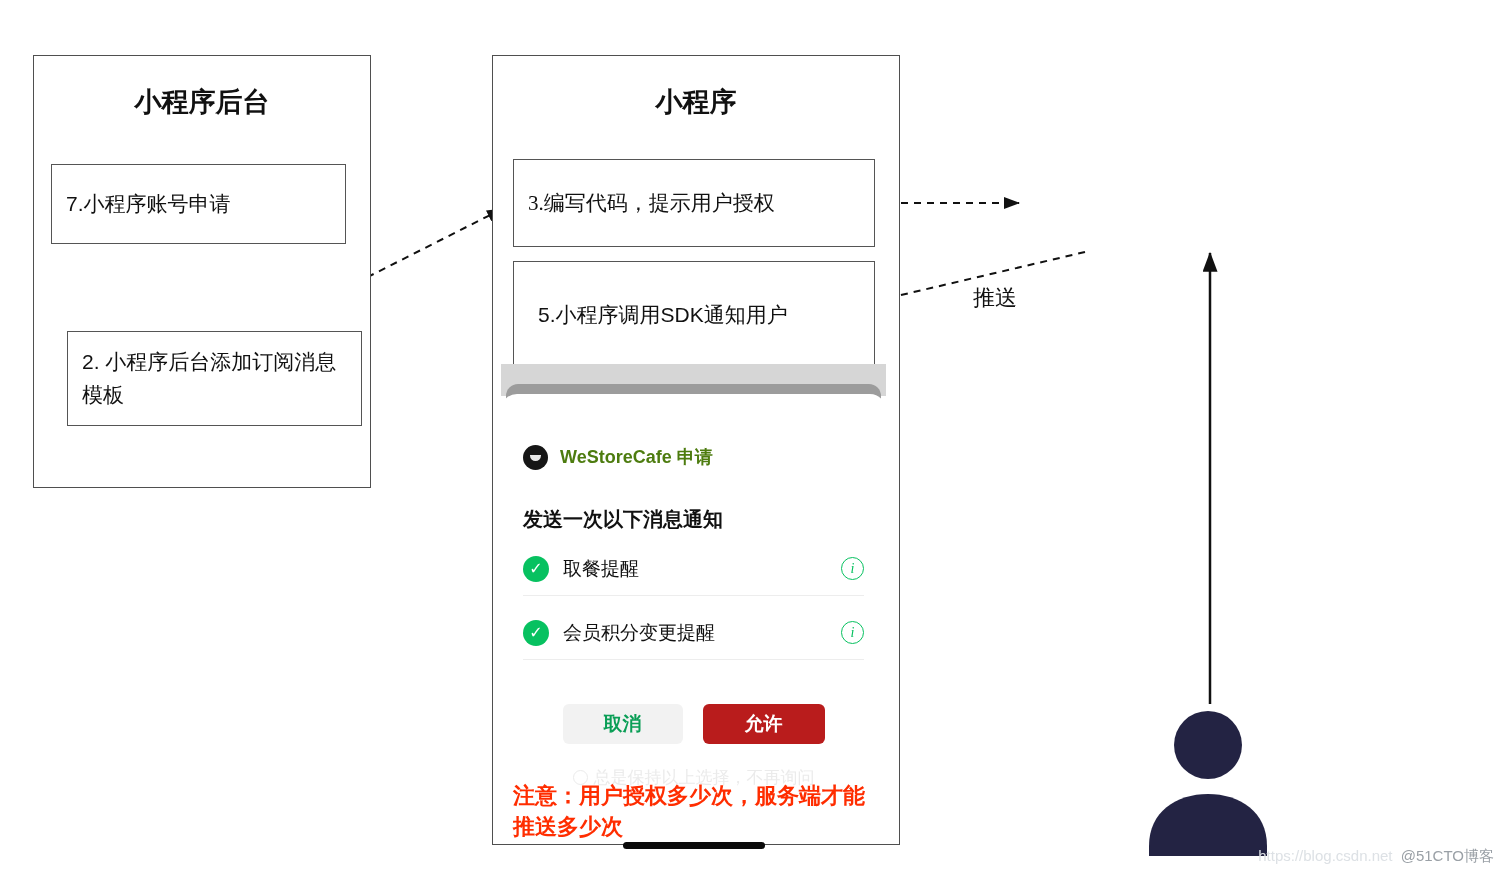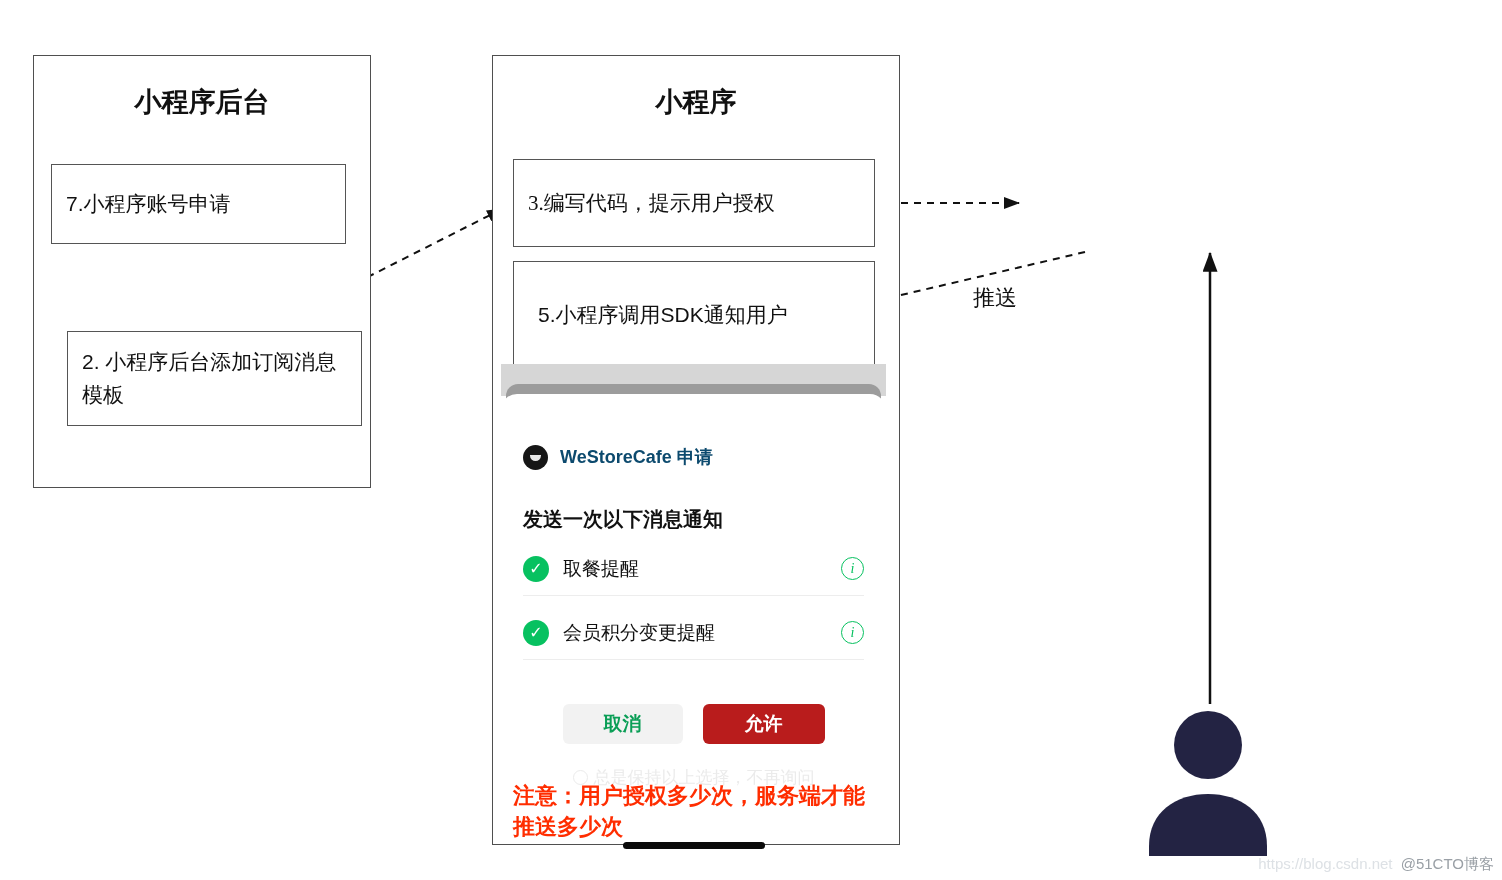--- a/index.html
+++ b/index.html
@@ -40,21 +40,21 @@
   }
 
   
   .phone { position:absolute; left:8px; top:308px; width:385px; height:462px; }
   .phone-grayband { position:absolute; left:0; top:0; width:100%; height:32px; background:#d6d6d6; }
   .phone-dimbar { position:absolute; left:5px; top:20px; width:375px; height:26px; background:#9c9c9c; border-radius:12px 12px 0 0; }
   .phone-sheet { position:absolute; left:0; top:30px; width:385px; height:432px; background:#fff; border-radius:16px 16px 0 0; }
   .app-header { position:absolute; left:22px; top:50px; height:26px; display:flex; align-items:center; gap:12px; }
   .app-logo { width:25px; height:25px; border-radius:50%; background:#161616; position:relative; flex:0 0 auto; }
   .app-logo:after { content:""; position:absolute; left:7px; top:10px; width:11px; height:6px; border-radius:0 0 8px 8px; background:#e8e8e8; }
-  .app-title { font-size:18px; font-weight:600; color:#0c4a6e; white-space:nowrap; }
+  .app-title { font-size:18px; font-weight:600; color:#4d7c0f; white-space:nowrap; }
   .sheet-subtitle { position:absolute; left:22px; top:112px; font-size:20px; font-weight:700; color:#111; }
   .perm-row {
     position:absolute; left:22px; width:341px; height:54px;
     display:flex; align-items:center; border-bottom:1px solid #ededed;
   }
   .perm-row.r1 { top:148px; }
   .perm-row.r2 { top:212px; }
   .check-icon {
     width:26px; height:26px; border-radius:50%; background:#07c160; color:#fff;
     display:flex; align-items:center; justify-content:center; font-size:16px; font-weight:bold;
@@ -89,21 +89,21 @@
   .home-bar {
     position:absolute; left:50%; top:448px; transform:translateX(-50%);
     width:142px; height:7px; background:#0a0a0a; border-radius:4px;
   }
 
   
   .person { position:absolute; left:1143px; top:708px; width:130px; height:148px; }
 
   
   .watermark {
-    position:absolute; right:8px; bottom:6px; font-size:15px; white-space:nowrap;margin-left:47px;
+    position:absolute; right:8px; bottom:14px; font-size:15px; white-space:nowrap;margin-left:47px;
   }
   .watermark .wm-url { color:#dde1e5; }
   .watermark .wm-handle { color:#9aa0a6; margin-left:4px; }
 </style>
 </head>
 <body>
 
 <div class="page">
 
   <svg class="arrow-layer" viewBox="0 0 1502 880" xmlns="http://www.w3.org/2000/svg">

